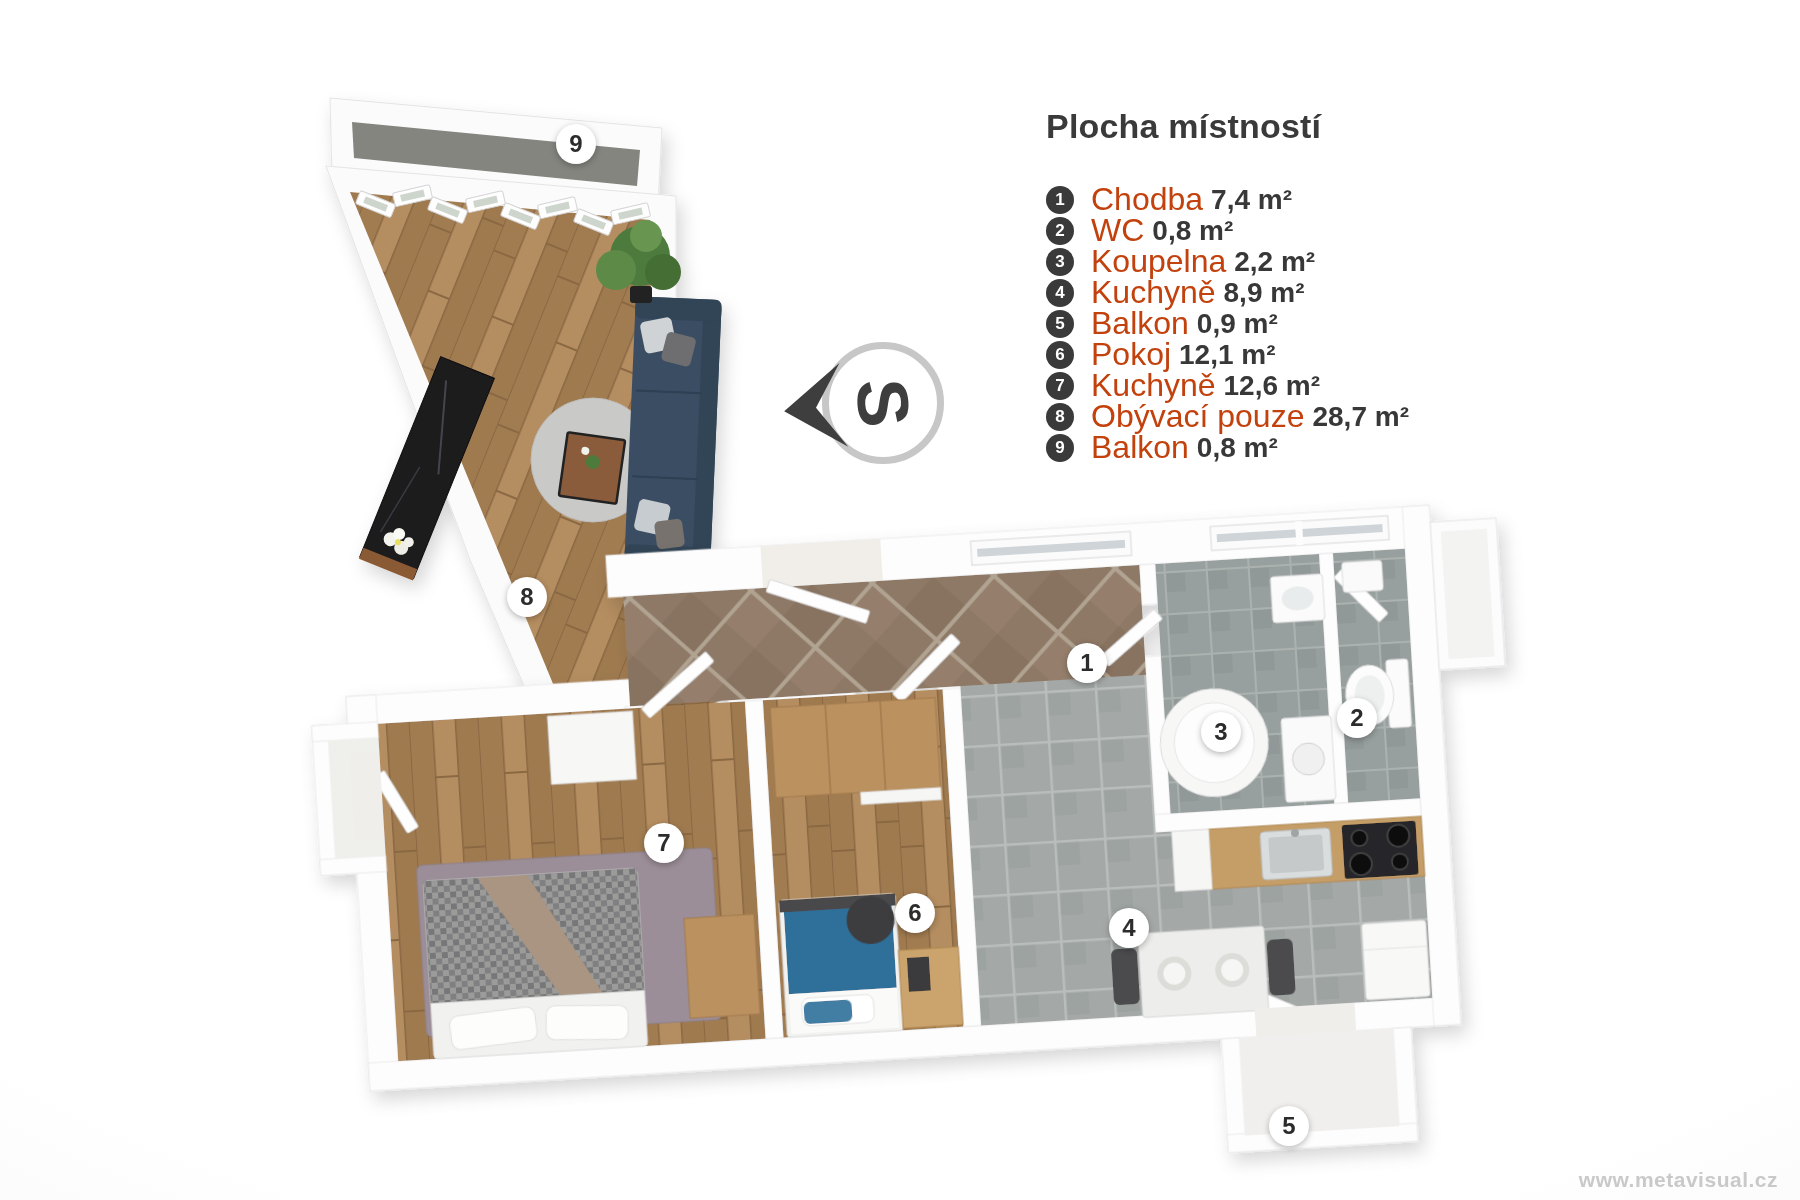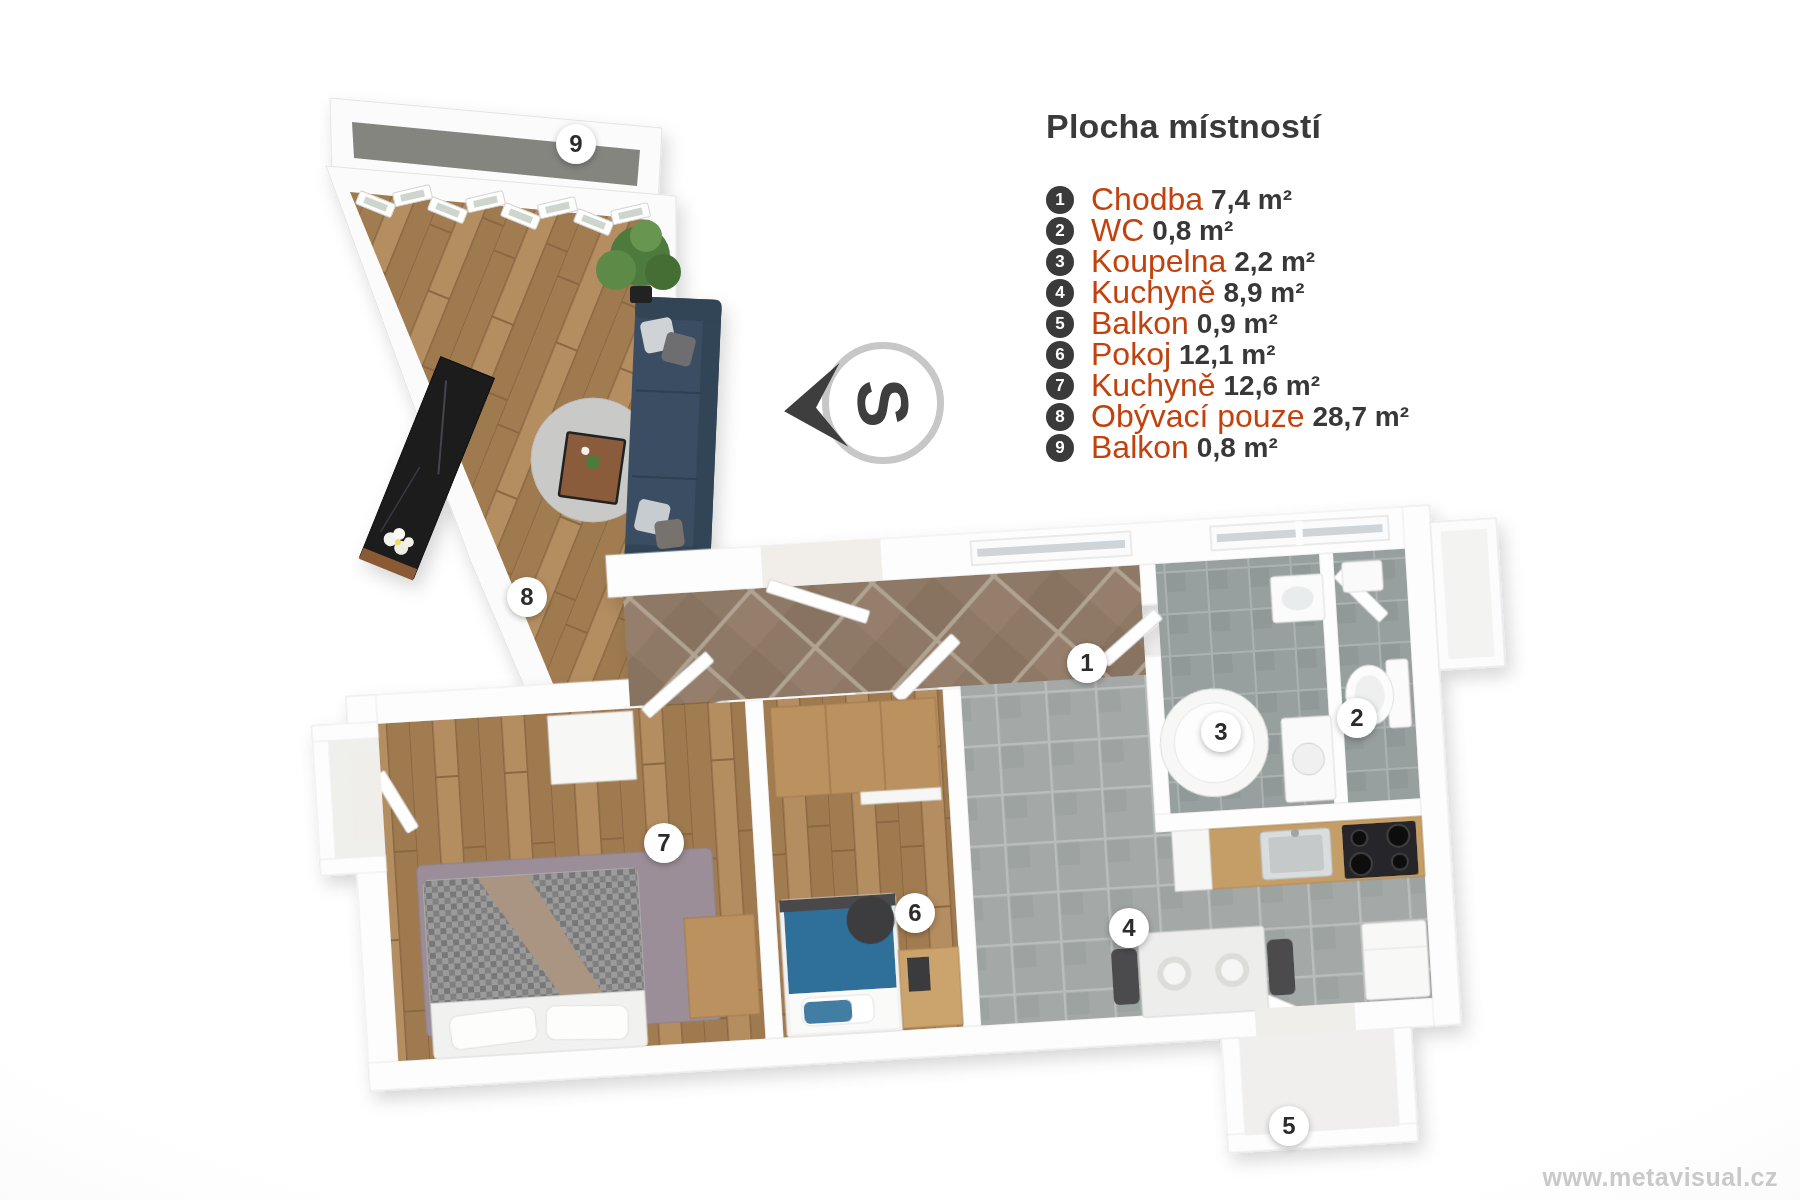--- a/index.html
+++ b/index.html
@@ -39,21 +39,21 @@
     position:absolute;left:822px;top:342px;width:108px;height:108px;
     border:7px solid #c7c7c7;border-radius:50%;background:#fff;
     display:flex;align-items:center;justify-content:center;
   }
   .compass-s{font-size:72px;font-weight:bold;color:#3e3e3e;transform:rotate(86deg);line-height:1}
   .compass-arrow{position:absolute;left:778px;top:360px;width:76px;height:92px}
 
   
   .watermark{
     position:absolute;right:22px;bottom:8px;
-    font-size:25px;font-weight:bold;color:#c9c9c9;letter-spacing:.5px;
+    font-size:21px;font-weight:bold;color:#c9c9c9;letter-spacing:.5px;
   }
 </style>
 </head>
 <body>
 
 <div class="stage">
 <svg width="1800" height="1200" viewBox="0 0 1800 1200">
   <defs>
     <filter id="ds" x="-10%" y="-10%" width="125%" height="125%">
       <feDropShadow dx="5" dy="9" stdDeviation="9" flood-color="#000000" flood-opacity="0.16"></feDropShadow>

